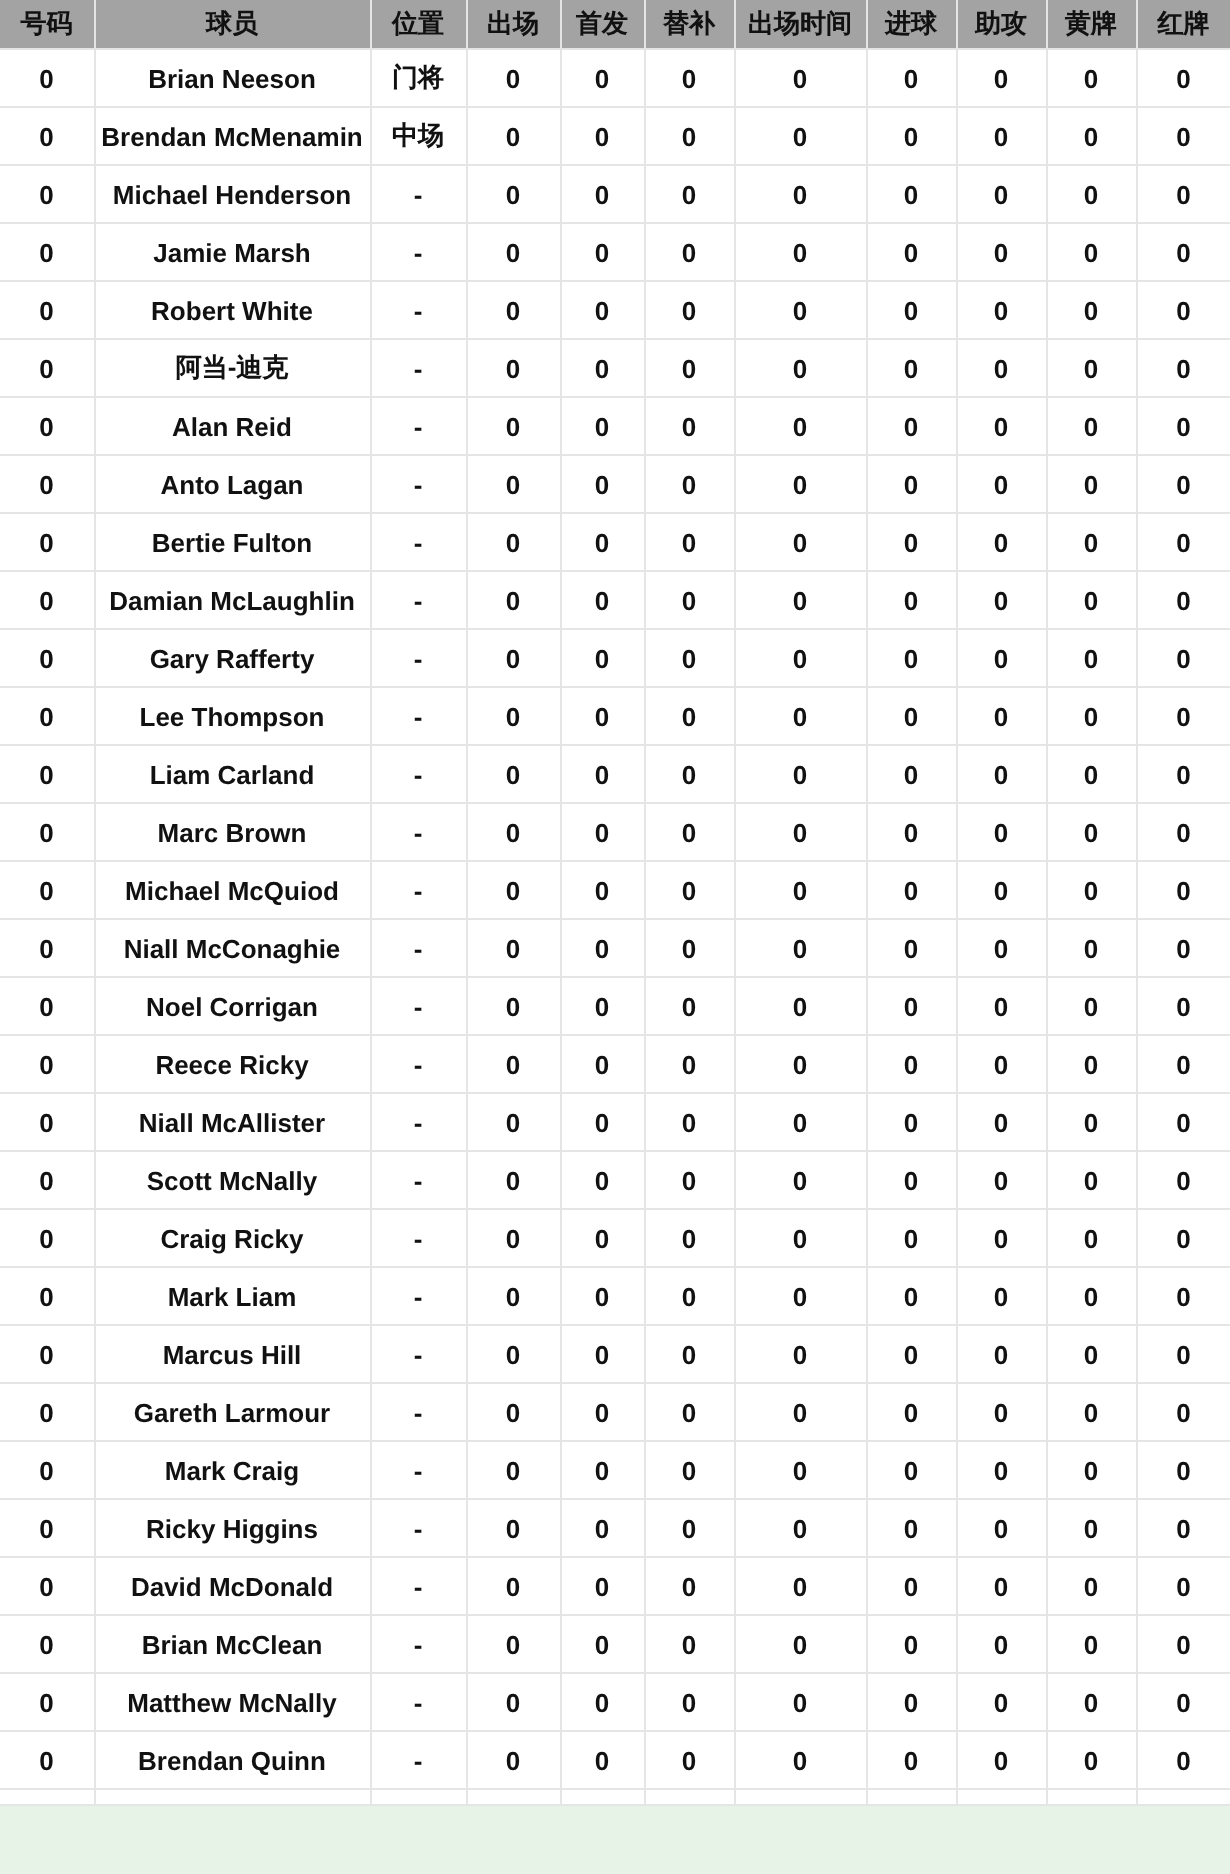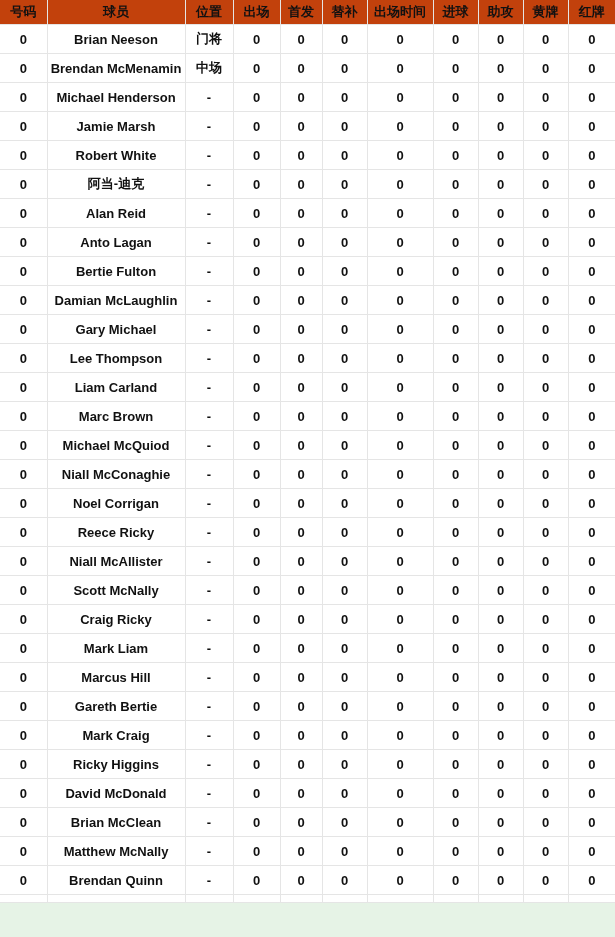--- a/index.html
+++ b/index.html
@@ -32,21 +32,21 @@
     vertical-align: middle;
     font-size: 13px;
     font-weight: bold;
     color: #111111;
     padding: 0;
     overflow: hidden;
     white-space: nowrap;
   }
   table.stats th {
     height: 24px;
-    background: #c2410c;
+    background: #a3a3a3;
     border-top: none;
     margin-top: 24px;
   }
   table.stats td {
     height: 28px;
     background: #ffffff;
   }
   table.stats th:first-child, table.stats td:first-child { border-left: none; }
   table.stats th:last-child,  table.stats td:last-child  { border-right: none; }
   tr.partial-row td {
@@ -217,21 +217,21 @@
           <td>0</td>
           <td>0</td>
           <td>0</td>
           <td>0</td>
           <td>0</td>
           <td>0</td>
           <td>0</td>
         </tr>
         <tr>
           <td>0</td>
-          <td>Gary Michael</td>
+          <td>Gary Rafferty</td>
           <td>-</td>
           <td>0</td>
           <td>0</td>
           <td>0</td>
           <td>0</td>
           <td>0</td>
           <td>0</td>
           <td>0</td>
           <td>0</td>
         </tr>
@@ -386,21 +386,21 @@
           <td>0</td>
           <td>0</td>
           <td>0</td>
           <td>0</td>
           <td>0</td>
           <td>0</td>
           <td>0</td>
         </tr>
         <tr>
           <td>0</td>
-          <td>Gareth Bertie</td>
+          <td>Gareth Larmour</td>
           <td>-</td>
           <td>0</td>
           <td>0</td>
           <td>0</td>
           <td>0</td>
           <td>0</td>
           <td>0</td>
           <td>0</td>
           <td>0</td>
         </tr>

